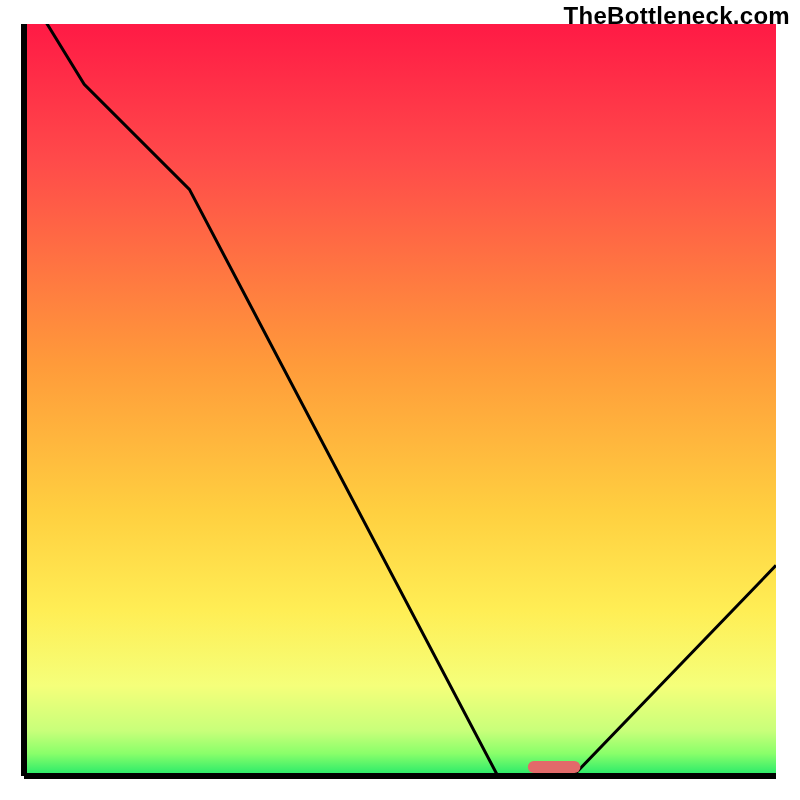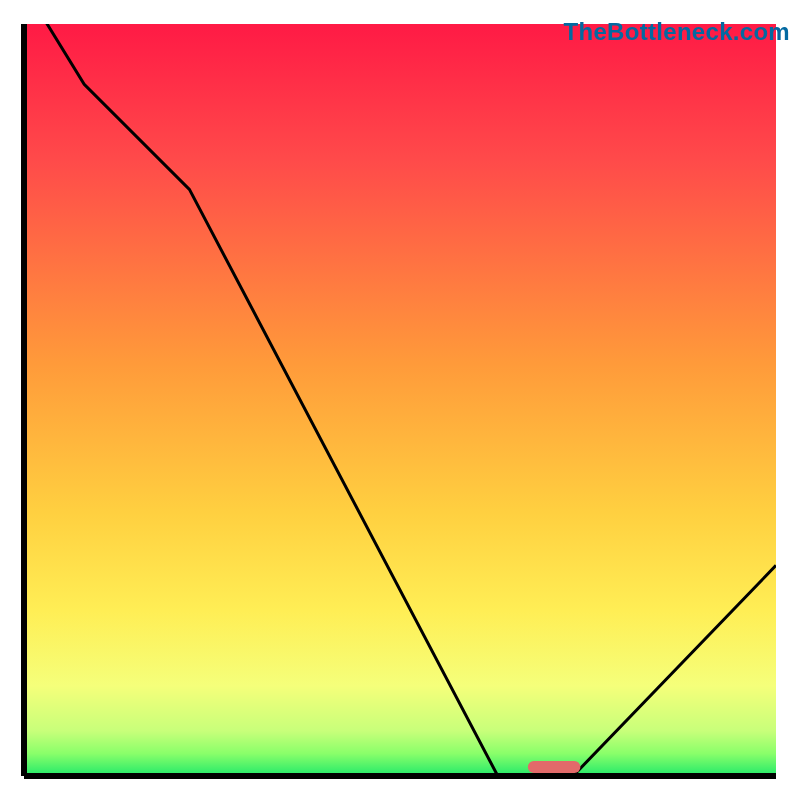--- a/index.html
+++ b/index.html
@@ -10,25 +10,25 @@
     background: #ffffff;
     font-family: Arial, Helvetica, sans-serif;
   }
   .container {
     position: relative;
     width: 800px;
     height: 800px;
   }
   .watermark {
     position: absolute;
-    top: 18px;
+    top: 2px;
     right: 10px;
     font-size: 24px;
     font-weight: bold;
-    color: #0369a1;
+    color: #000000;
     letter-spacing: 0.3px;
     z-index: 10;
   }
   svg.chart {
     position: absolute;
     top: 0;
     left: 0;
     width: 800px;
     height: 800px;
   }

